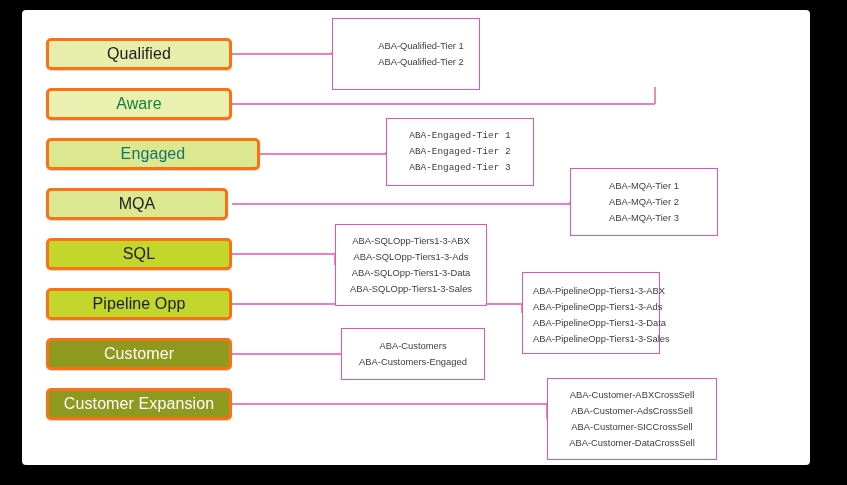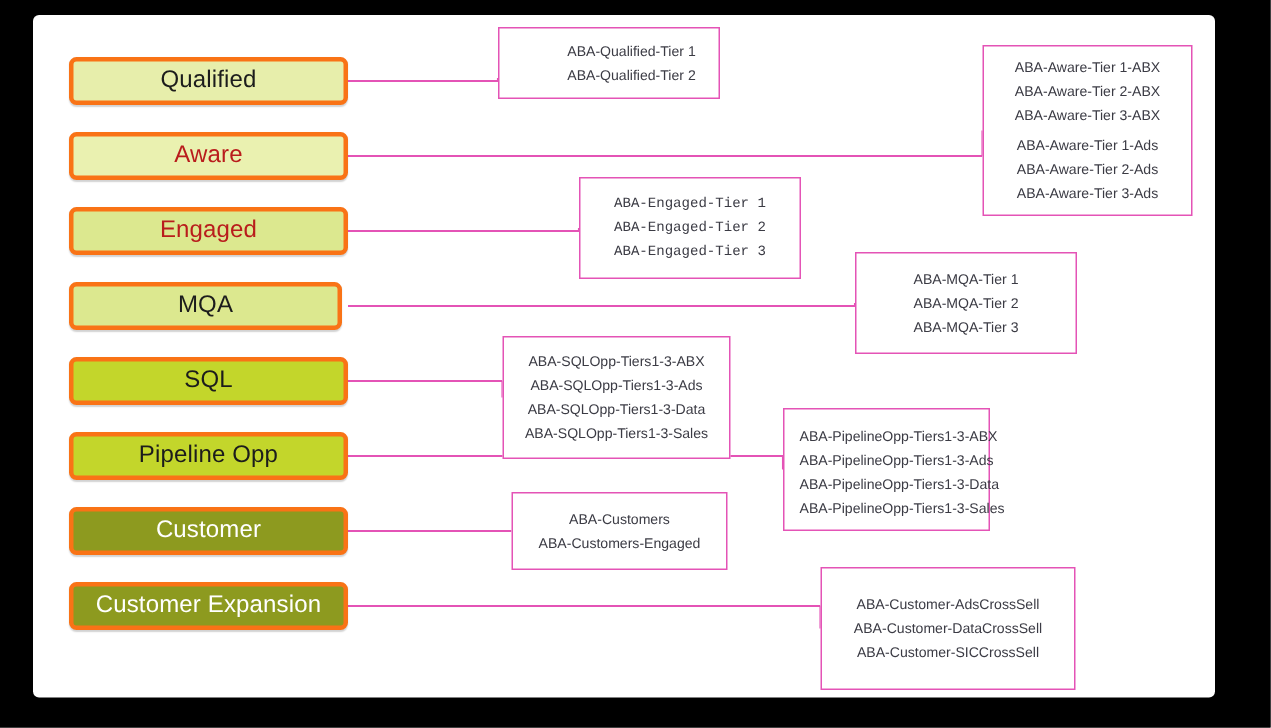--- a/index.html
+++ b/index.html
@@ -63,37 +63,28 @@
         <line x1="313" y1="244" x2="313" y2="255" stroke="#e453b6" stroke-width="1.4"></line>
         <line x1="210" y1="294" x2="500" y2="294" stroke="#e453b6" stroke-width="1.4"></line>
         <line x1="500" y1="294" x2="500" y2="303" stroke="#e453b6" stroke-width="1.4"></line>
         <line x1="210" y1="344" x2="319" y2="344" stroke="#e453b6" stroke-width="1.4"></line>
         <line x1="210" y1="394" x2="525" y2="394" stroke="#e453b6" stroke-width="1.4"></line>
         <line x1="525" y1="394" x2="525" y2="409" stroke="#e453b6" stroke-width="1.4"></line>
       </svg>
   <div class="stage-box" style="left: 24px; top: 28px; width: 186px; background: rgb(231, 238, 171); color: rgb(28, 28, 28);">
         <span>Qualified</span>
       </div>
-      <div class="detail-box" style="left: 310px; top: 8px; width: 148px; height: 48px; border-color: rgb(228, 83, 182); padding-left: 40px;">
+      <div class="detail-box" style="left: 310px; top: 8px; width: 148px; height: 72px; border-color: rgb(228, 83, 182); padding-left: 40px;">
         <div class="detail-line">ABA-Qualified-Tier 1</div>
         <div class="detail-line">ABA-Qualified-Tier 2</div>
       </div>
-      <div class="stage-box" style="left: 24px; top: 78px; width: 186px; background: rgb(234, 241, 176); color: #b91c1c;">
+      <div class="stage-box" style="left: 24px; top: 78px; width: 186px; background: rgb(234, 241, 176); color: #15803d;">
         <span>Aware</span>
       </div>
-      <div class="detail-box" style="left: 633px; top: 20px; width: 140px; height: 114px; border-color: rgb(228, 83, 182);">
-        <div class="detail-line">ABA-Aware-Tier 1-ABX</div>
-        <div class="detail-line">ABA-Aware-Tier 2-ABX</div>
-        <div class="detail-line">ABA-Aware-Tier 3-ABX</div>
-        <div class="detail-gap"></div>
-        <div class="detail-line">ABA-Aware-Tier 1-Ads</div>
-        <div class="detail-line">ABA-Aware-Tier 2-Ads</div>
-        <div class="detail-line">ABA-Aware-Tier 3-Ads</div>
-      </div>
-      <div class="stage-box" style="left: 24px; top: 128px; width: 186px; background: rgb(220, 232, 143); color: #b91c1c;">
+      <div class="stage-box" style="left: 24px; top: 128px; width: 214px; background: rgb(220, 232, 143); color: #0f766e;">
         <span>Engaged</span>
       </div>
       <div class="detail-box" style="left: 364px; top: 108px; width: 148px; height: 68px; border-color: rgb(228, 83, 182); font-family: Liberation Mono, monospace;">
         <div class="detail-line">ABA-Engaged-Tier 1</div>
         <div class="detail-line">ABA-Engaged-Tier 2</div>
         <div class="detail-line">ABA-Engaged-Tier 3</div>
       </div>
       <div class="stage-box" style="left: 24px; top: 178px; width: 182px; background: rgb(220, 232, 143); color: rgb(28, 28, 28);">
         <span>MQA</span>
       </div>
@@ -124,18 +115,19 @@
         <span>Customer</span>
       </div>
       <div class="detail-box" style="left: 319px; top: 318px; width: 144px; height: 52px; border-color: rgb(228, 83, 182);">
         <div class="detail-line">ABA-Customers</div>
         <div class="detail-line">ABA-Customers-Engaged</div>
       </div>
       <div class="stage-box" style="left: 24px; top: 378px; width: 186px; background: rgb(141, 154, 31); color: rgb(255, 255, 255);">
         <span>Customer Expansion</span>
       </div>
       <div class="detail-box" style="left: 525px; top: 368px; width: 170px; height: 82px; border-color: rgb(228, 83, 182);">
+        <div class="detail-line">ABA-Customer-ABXCrossSell</div>
         <div class="detail-line">ABA-Customer-AdsCrossSell</div>
+        <div class="detail-line">ABA-Customer-SICCrossSell</div>
         <div class="detail-line">ABA-Customer-DataCrossSell</div>
-        <div class="detail-line">ABA-Customer-SICCrossSell</div>
       </div>
     </div>
 </div>
 
 </body></html>

